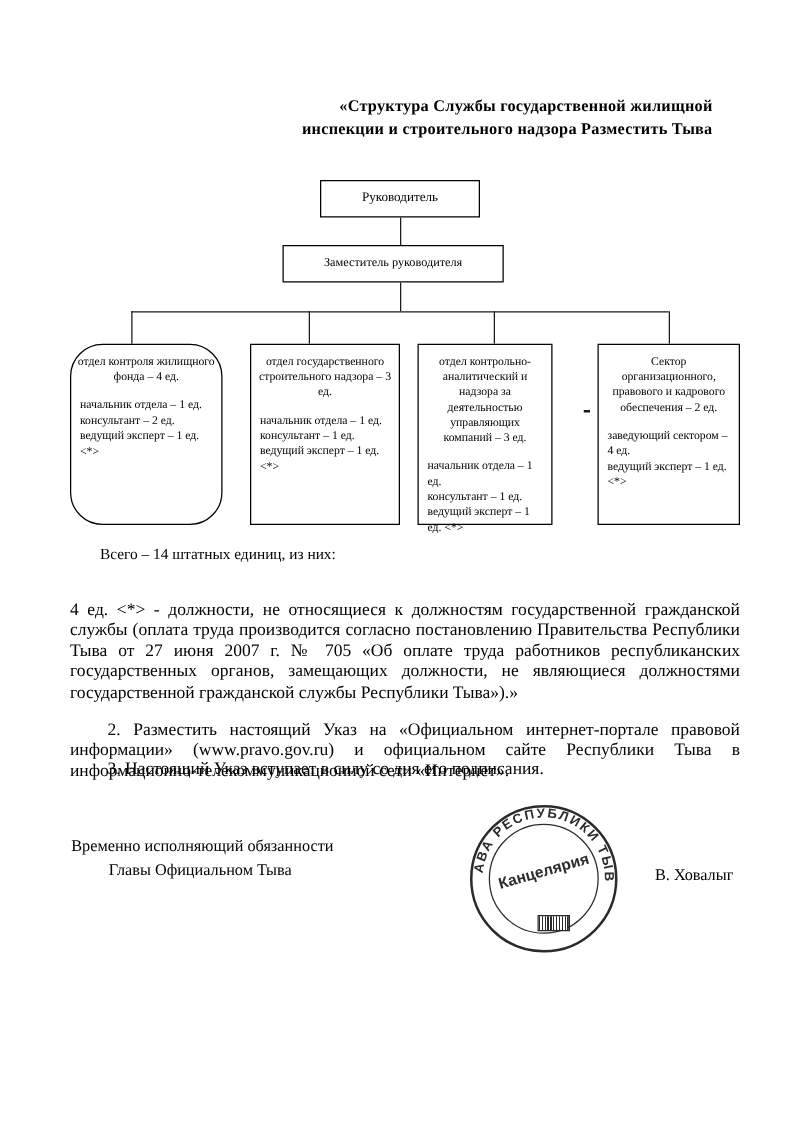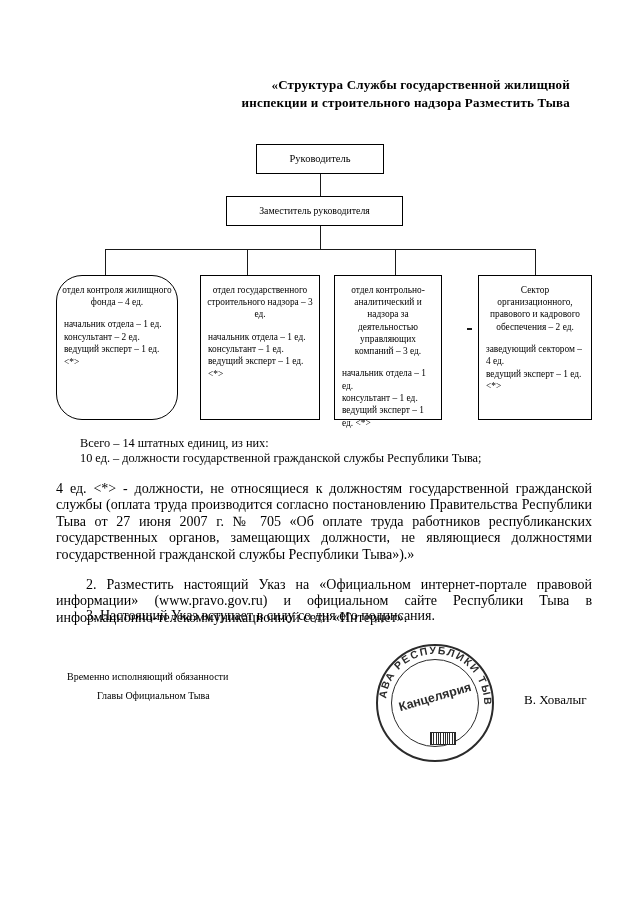--- a/index.html
+++ b/index.html
@@ -137,23 +137,23 @@
     text-align: justify;
   }
   #para-staff-note { top: 481px; }
   #para-2 { top: 577px; }
   #para-3 { top: 608px; }
   .indent { display: inline-block; width: 30px; }
 
   
   .sig-role {
     position: absolute;
-    left: 67px;
+    left: 57px;
     top: 667px;
-    font-size: 10px;
+    font-size: 13px;
     line-height: 19px;
   }
   .sig-role .l1 { display: block; }
   .sig-role .l2 { display: block; padding-left: 30px; }
 
   .sig-name {
     position: absolute;
     left: 524px;
     top: 692px;
     font-size: 13px;
@@ -293,21 +293,20 @@
       <div class="dept-roles">
         <span class="role">заведующий сектором – 4 ед.</span>
         <span class="role">ведущий эксперт – 1 ед. &lt;*&gt;</span>
       </div>
     </div>
 
   </div>
 
   <div class="body-block">
     <span class="ln-plain">Всего – 14 штатных единиц, из них:</span>
-    <span class="ln-plain">10 ед. – должности государственной гражданской службы Республики Тыва;</span>
   </div>
 
   <div class="just-para" id="para-staff-note">4 ед. &lt;*&gt; - должности, не относящиеся к должностям государственной гражданской службы (оплата труда производится согласно постановлению Правительства Республики Тыва от 27 июня 2007 г. № 705 «Об оплате труда работников республиканских государственных органов, замещающих должности, не являющиеся должностями государственной гражданской службы Республики Тыва»).»</div>
 
   <div class="just-para" id="para-2"><span class="indent"></span><span>2. Разместить настоящий Указ на «Официальном интернет-портале правовой информации» (www.pravo.gov.ru) и официальном сайте Республики Тыва в информационно-телекоммуникационной сети «Интернет».</span></div>
 
   <div class="just-para" id="para-3"><span class="indent"></span><span>3. Настоящий Указ вступает в силу со дня его подписания.</span></div>
 
   <div class="sig-role">
     <span class="l1">Временно исполняющий обязанности</span>

